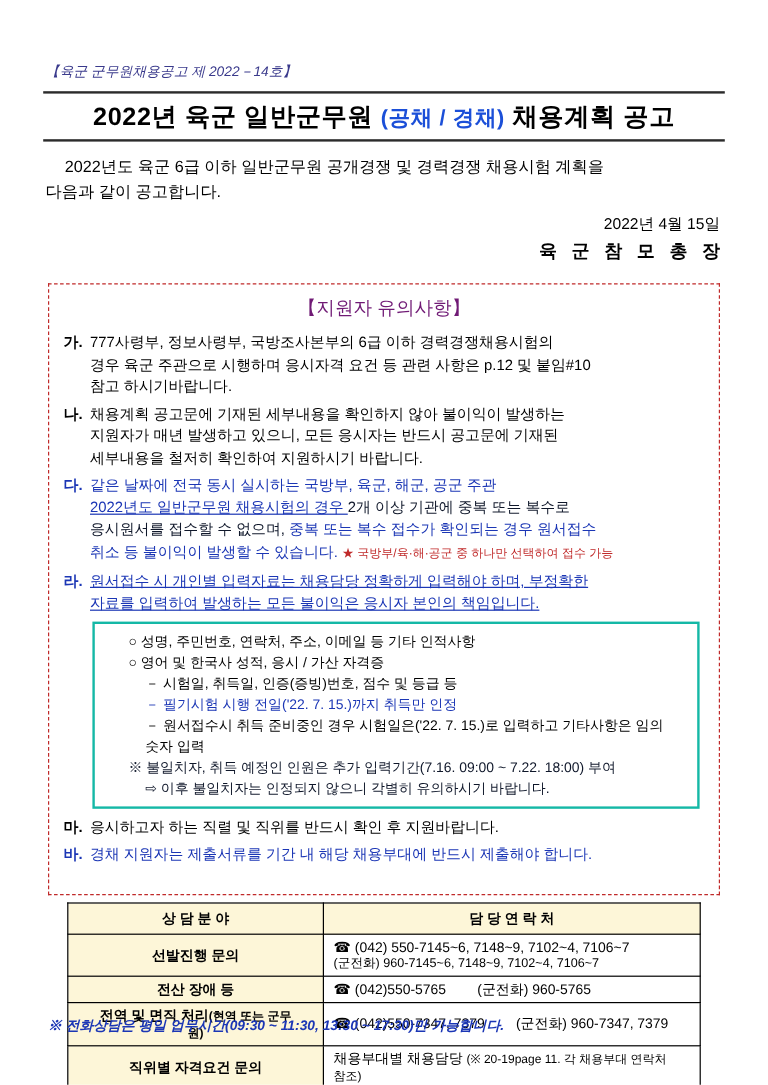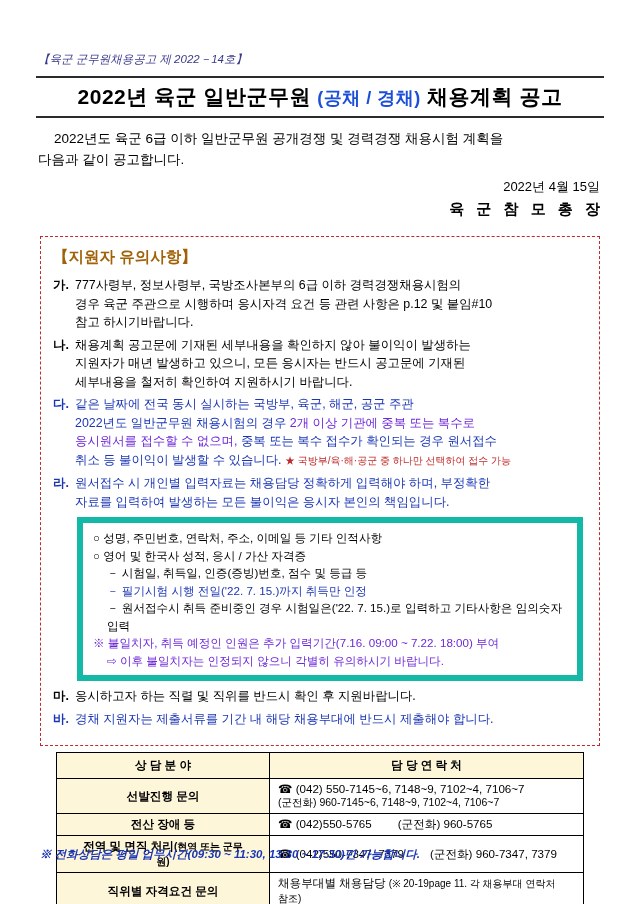--- a/index.html
+++ b/index.html
@@ -88,48 +88,49 @@
     position: absolute;
     left: 40px;
     top: 236px;
     width: 560px;
     height: 510px;
     border: 1.6px dashed #c02a2a;
     box-sizing: border-box;
     padding: 8px 12px 6px 12px;
   }
   .notice-title {
-    color: #a16207;
-    font-weight: bold;
+    text-align: center;
+    color: #701a75;
+    font-weight: normal;
     font-size: 15.5px;
     margin: 2px 0 8px 0;
   }
   .item {
     display: flex;
     font-size: 12.4px;
     line-height: 18.5px;
     margin-bottom: 4px;
   }
   .item .marker {
     width: 22px;
     flex: none;
     font-weight: bold;
   }
   .item .body { flex: 1; }
   .blue { color: #1b36b5; }
-  .blue-u { color: #1b36b5; }
-  .red { color: #6d28d9; }
+  .blue-u { color: #1b36b5; text-decoration: underline; }
+  .red { color: #0f172a; }
   .tiny { font-size: 10px; }
   .tiny-red { font-size: 10px; color: #c02a2a; }
 
   
   .sub-box {
-    border: 6px solid #14b8a6;
+    border: 2px solid #14b8a6;
     margin: 6px 4px 6px 24px;
-    padding: 6px 10px;
+    padding: 6px 28px;
     font-size: 11.6px;
     line-height: 17.5px;
   }
   .sub-box .l1 { margin-left: 0px; }
   .sub-box .l2 { margin-left: 14px; }
   .sub-box .l3 { margin-left: 14px; }
 
   
   .contact-table {
     position: absolute;

